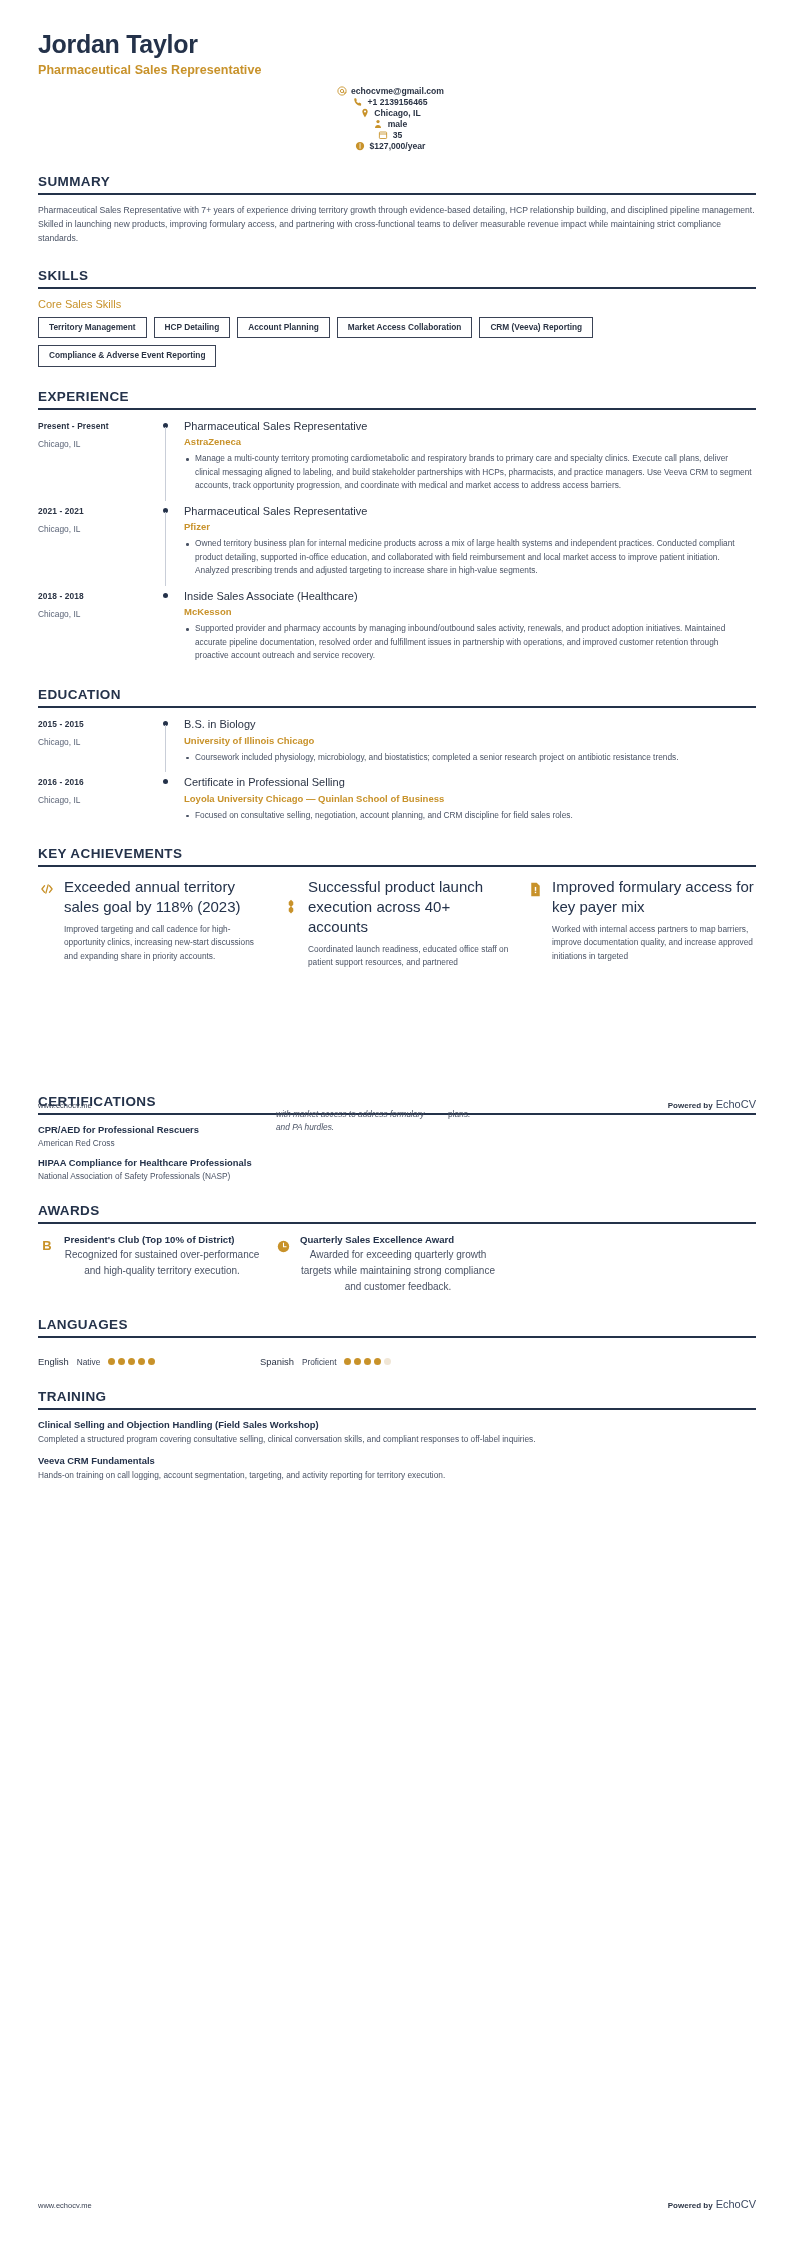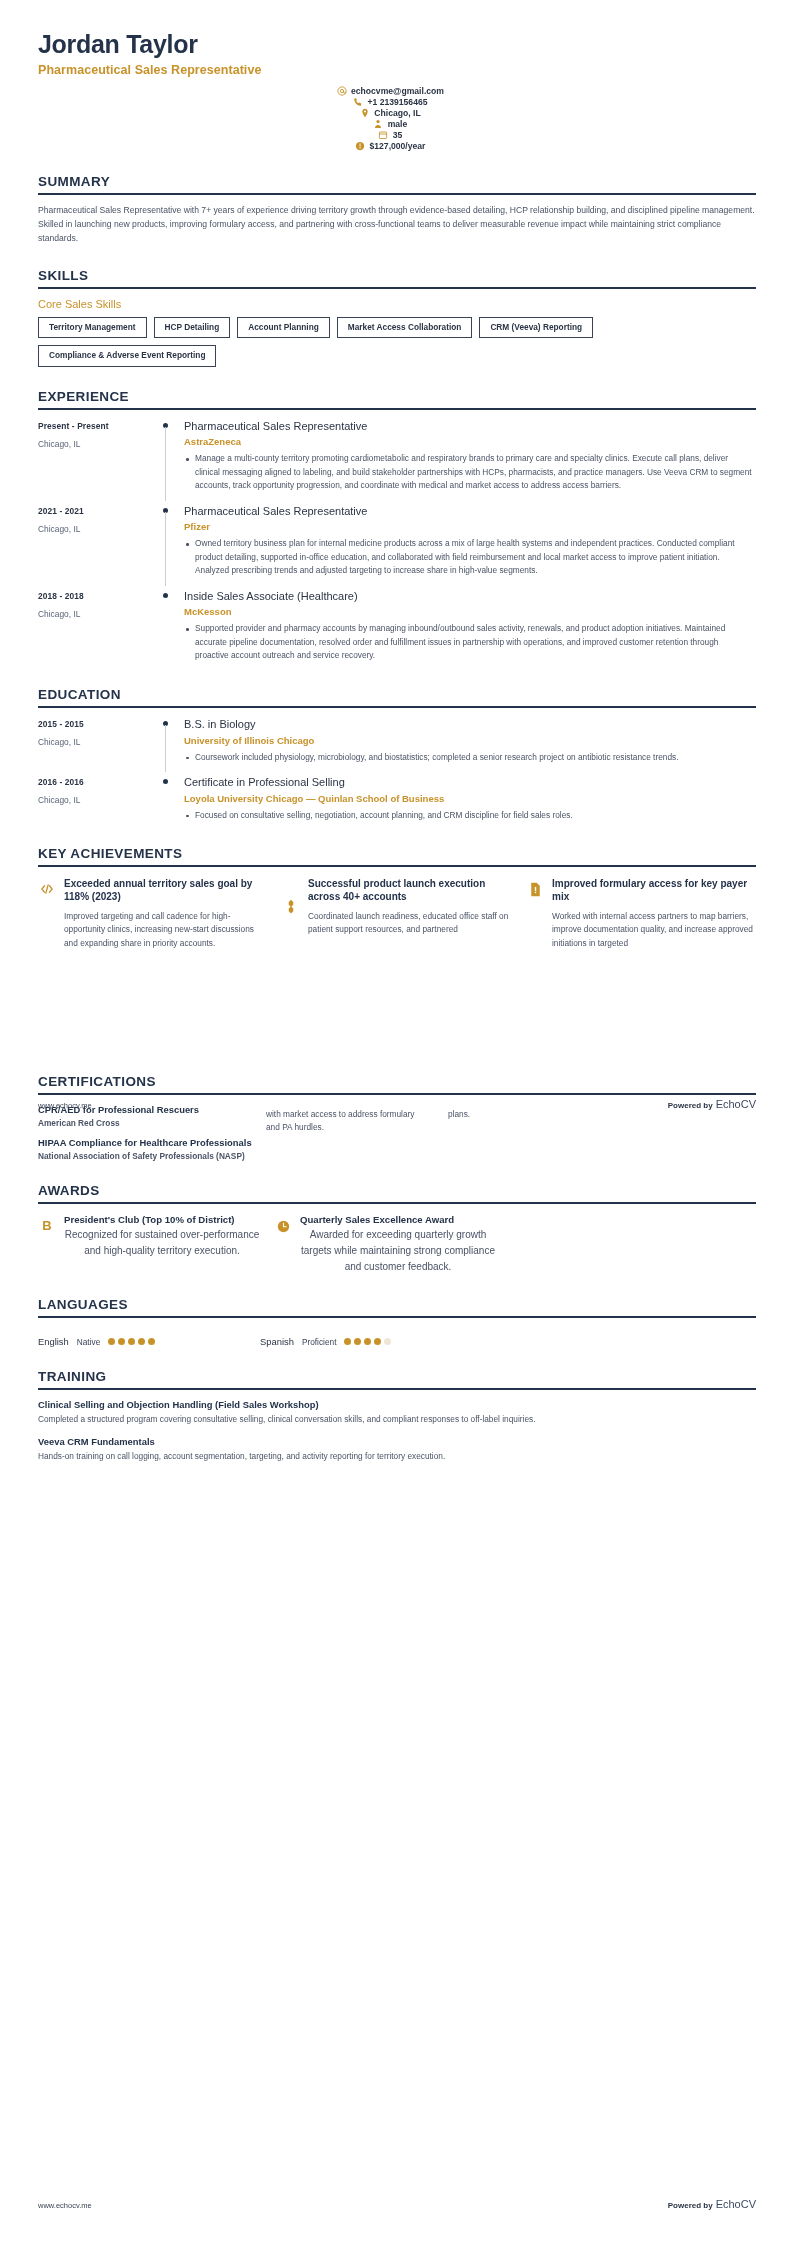--- a/index.html
+++ b/index.html
@@ -192,22 +192,22 @@
     width: 18px;
     height: 20px;
     color: #c8922a;
     display: flex;
     align-items: flex-start;
     justify-content: center;
     padding-top: 5px;
   }
   .ach-text { flex: 1 1 auto; }
   .ach-title {
-    font-size: 10px;
-    font-weight: bold;
+    font-size: 15px;
+    font-weight: normal;
     color: #24324a;
     line-height: 1.33;
   }
   .ach-desc {
     font-size: 8.3px;
     line-height: 1.62;
     color: #4a5365;
     margin-top: 6px;
   }
 
@@ -216,21 +216,20 @@
   .cert-item:first-child { margin-top: 10px; }
   .cert-name {
     font-size: 9.4px;
     font-weight: bold;
     color: #24324a;
   }
   .cert-issuer {
     font-size: 8.3px;
     color: #4a5365;
     margin-top: 3px;
-    font-weight: bold;
   }
 
   
   .awd-grid { display: flex; margin-top: 10px; gap: 14px; }
   .awd-item { flex: 0 0 222px; display: flex; gap: 8px; }
   .awd-icon {
     flex: 0 0 18px;
     width: 18px;
     height: 20px;
     color: #c8922a;
@@ -620,21 +619,21 @@
         <div class="trn-desc">Completed a structured program covering consultative selling, clinical conversation skills, and compliant responses to off-label inquiries.</div>
       </div>
       <div class="trn-item">
         <div class="trn-name">Veeva CRM Fundamentals</div>
         <div class="trn-desc">Hands-on training on call logging, account segmentation, targeting, and activity reporting for territory execution.</div>
       </div>
     </div>
 
   </div>
 
-  <div class="overflow-frag" style="left:266px; top:1108px; width:150px;">with market access to address formulary and PA hurdles.</div>
+  <div class="overflow-frag" style="left:276px; top:1108px; width:150px;font-style:italic;">with market access to address formulary and PA hurdles.</div>
   <div class="overflow-frag" style="left:448px; top:1108px; width:150px;">plans.</div>
 
   <div class="pg-footer" style="top:1098px;">
     <span class="footer-url">www.echocv.me</span>
     <span class="footer-right">
       <span class="footer-powered">Powered by</span>
       <span class="footer-brand">EchoCV</span>
     </span>
   </div>
 

